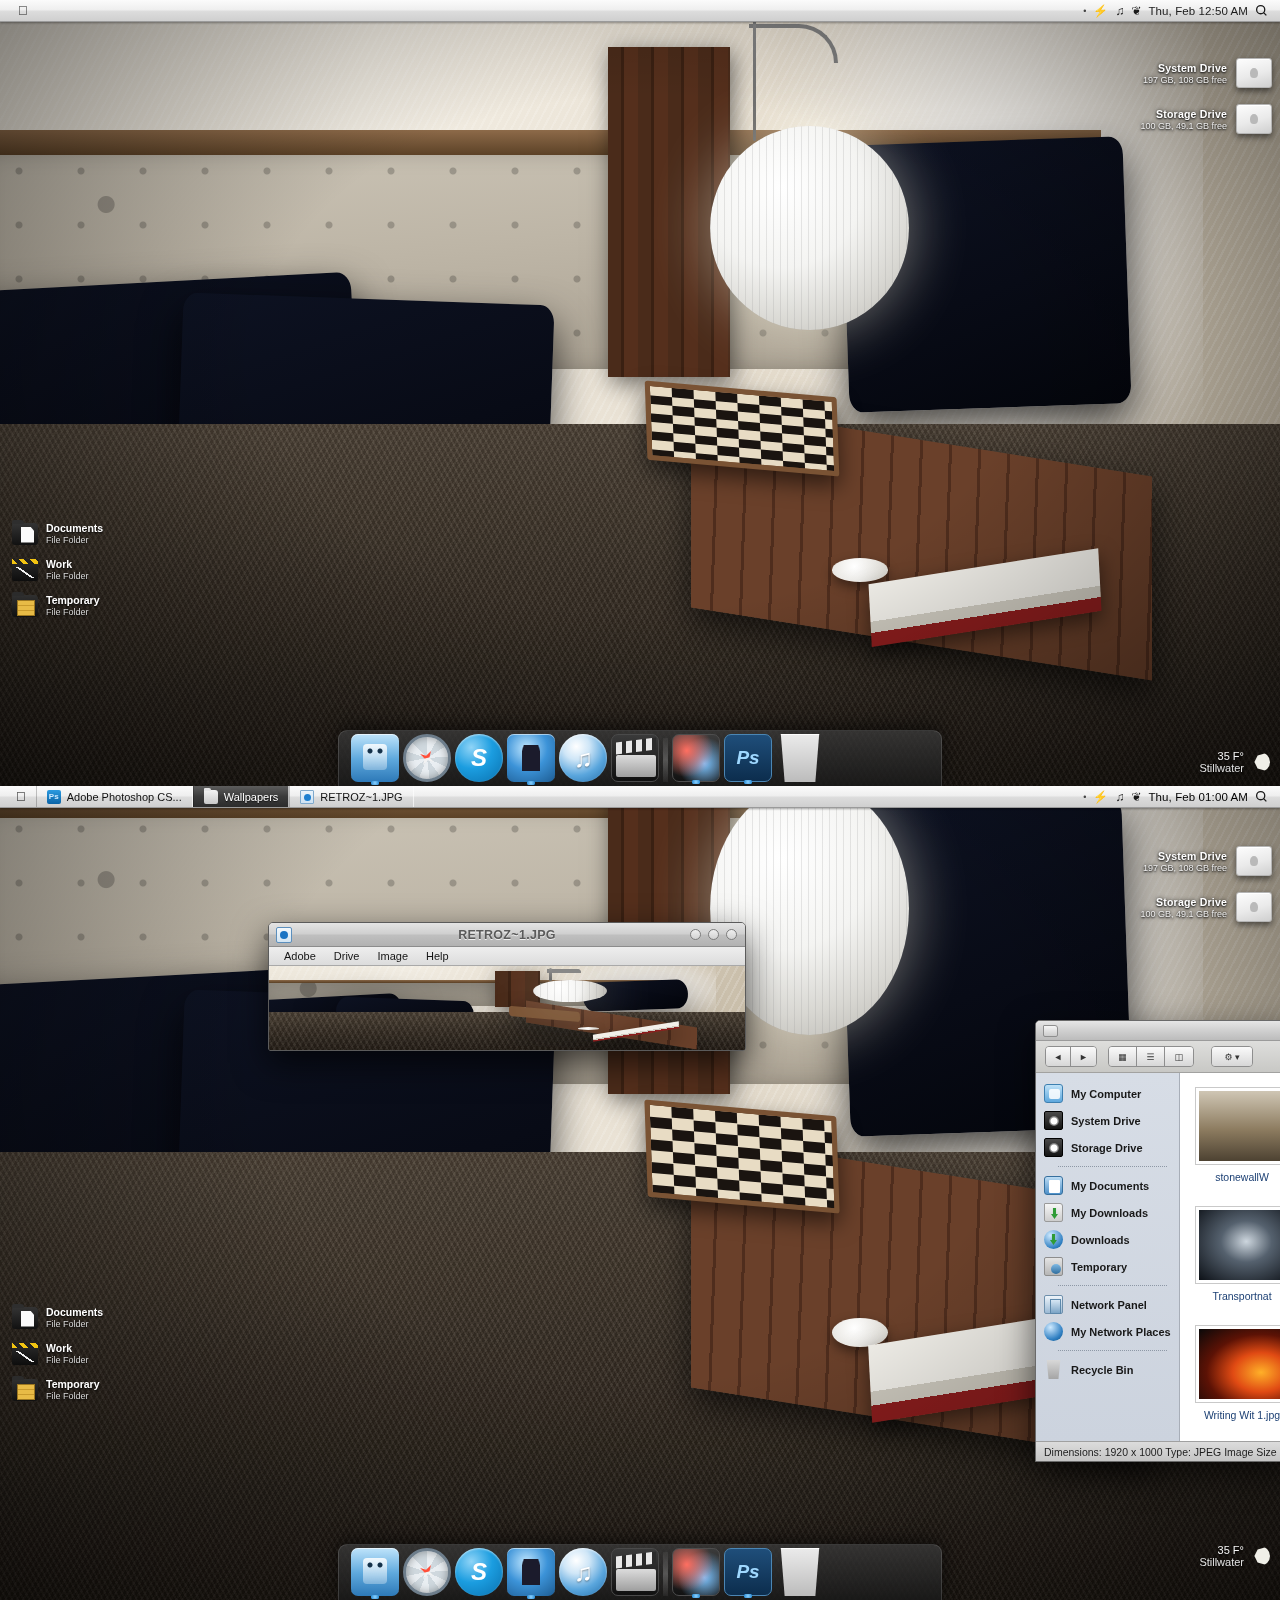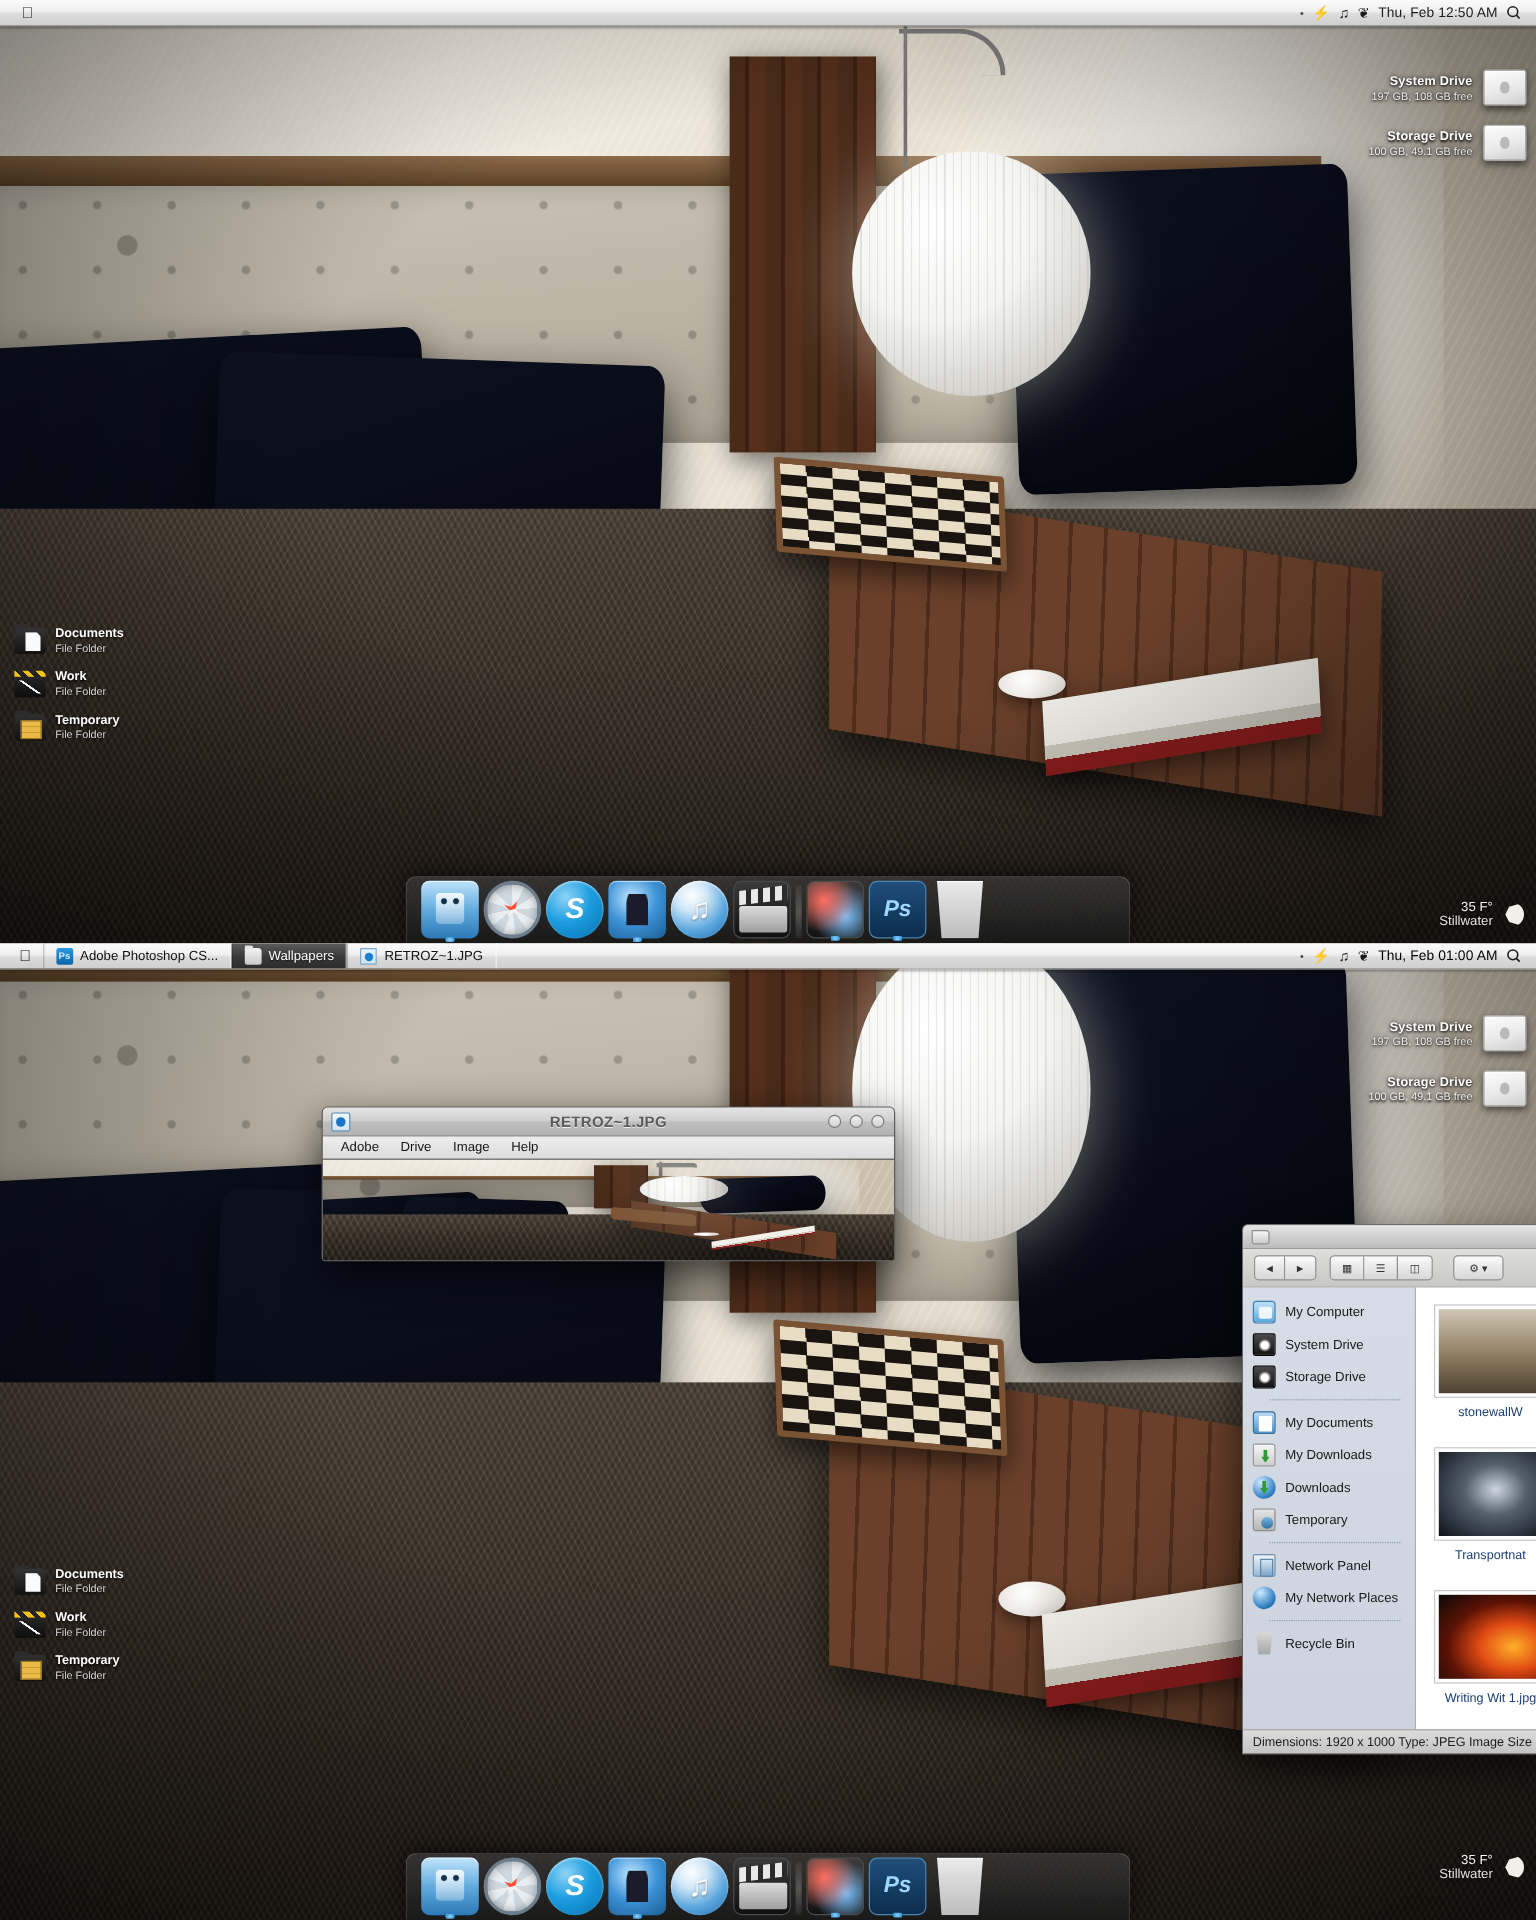--- a/index.html
+++ b/index.html
@@ -436,21 +436,21 @@
   .si-temp { background:linear-gradient(180deg,#e4e4e4,#b6b6b6); border:1px solid #8d8d8d; border-radius:2px; }
   .si-temp:after { content:""; position:absolute; right:1px; bottom:1px; width:10px; height:10px;
     border-radius:50%; background:linear-gradient(180deg,#7fb9e4,#2e6d9e); }
   .si-cpanel { background:linear-gradient(180deg,#eef4fa,#9ab9d4); border:1px solid #6f90ac; border-radius:2px; }
   .si-cpanel:after { content:""; position:absolute; left:5px; top:3px; width:9px; height:13px;
     background:linear-gradient(180deg,#d7e7f4,#7ba4c6); border:1px solid #5d88ab; }
   .si-network { border-radius:50%;
     background:radial-gradient(circle at 34% 28%,#cfeaff,#2f7fc2 65%,#0f4f7d 100%); }
   .si-trash { background:linear-gradient(180deg,#d8d8d8,#a5a5a5);
     clip-path:polygon(14% 0,86% 0,76% 100%,24% 100%); }
-  .side-label { font-size:11px; color:#181818; white-space:nowrap; }
+  .side-label { font-size:11px; color:#181818; white-space:nowrap;font-weight:bold; }
   .side-sep { height:1px; margin:5px 12px 5px 22px;
     border-top:1px dotted #8e98a6; }
 
   .exp-files {
     flex:1; background:#fff; padding:14px 0 0 14px;
     display:flex; flex-wrap:wrap; align-content:flex-start; gap:22px 18px;
     overflow:hidden;
   }
   .file-cell { width:96px; text-align:center; }
   .file-thumb {

